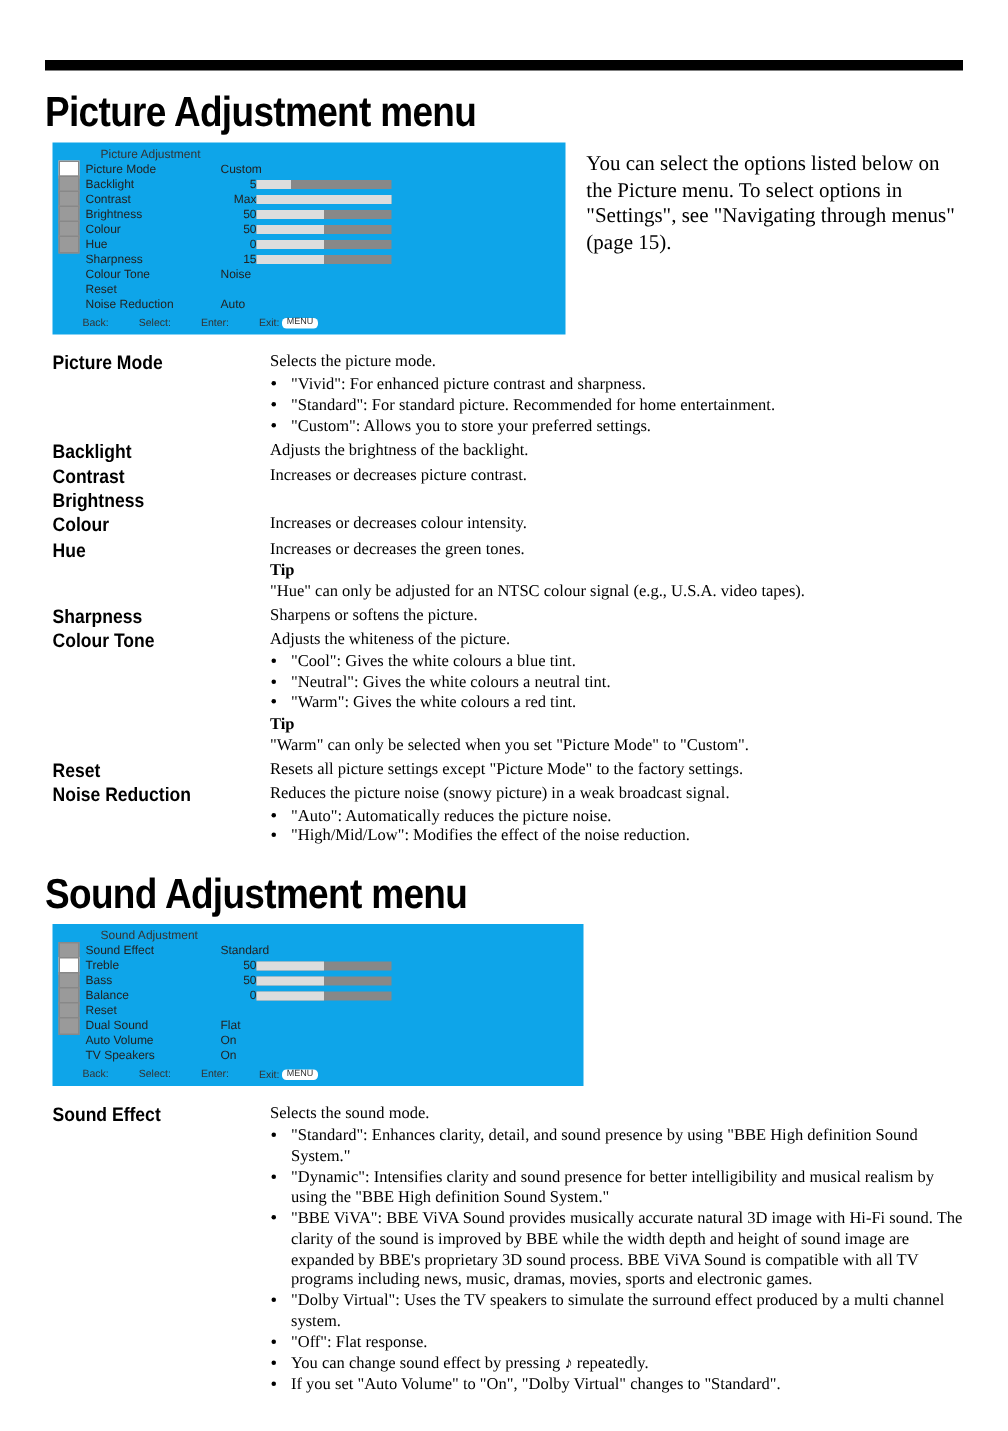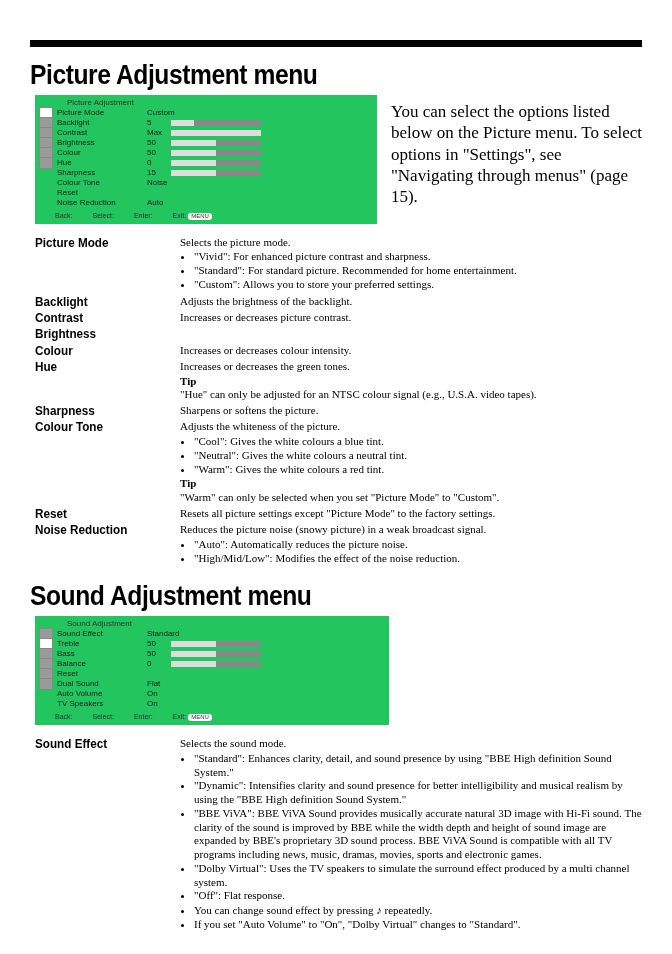--- a/index.html
+++ b/index.html
@@ -25,21 +25,21 @@
     transform: scaleX(0.88);
     transform-origin: left;
   }
   .section {
     display: flex;
     align-items: flex-start;
     margin-bottom: 10px;
   }
   .menu-box {
     width: 354px;
-    background: #22c55e;
+    background: #0ea5e9;
     font-family: Arial, Helvetica, sans-serif;
     font-size: 8px;
     color: #222;
     padding-bottom: 2px;
     margin-right: 14px;
     margin-left: 5px;
   }
   .menu-title {
     font-size: 8px;
     padding: 3px 0 1px 32px;
@@ -68,20 +68,21 @@
   }
   .icon-box.sel { background: #fff; }
   .label-col {
     width: 90px;
     flex-shrink: 0;
   }
   .val-col {
     width: 150px;
     display: flex;
     align-items: center;
+    text-align: right;
   }
   .val-text { width: 24px; }
   .bar-container {
     width: 90px;
     height: 6px;
     background: #888;
     position: relative;
   }
   .bar-fill {
     position: absolute;
@@ -99,21 +100,21 @@
     display: inline-block;
     background: #fff;
     color: #333;
     border-radius: 3px;
     padding: 0 3px;
     font-size: 6px;
     line-height: 7px;
     vertical-align: middle;
   }
   .intro {
-    font-size: 17px;
+    font-size: 14px;
     line-height: 1.25;
     width: 260px;
     padding-top: 6px;
   }
   .def-table {
     display: flex;
     flex-direction: column;
     margin-left: 5px;
   }
   .def-row {

